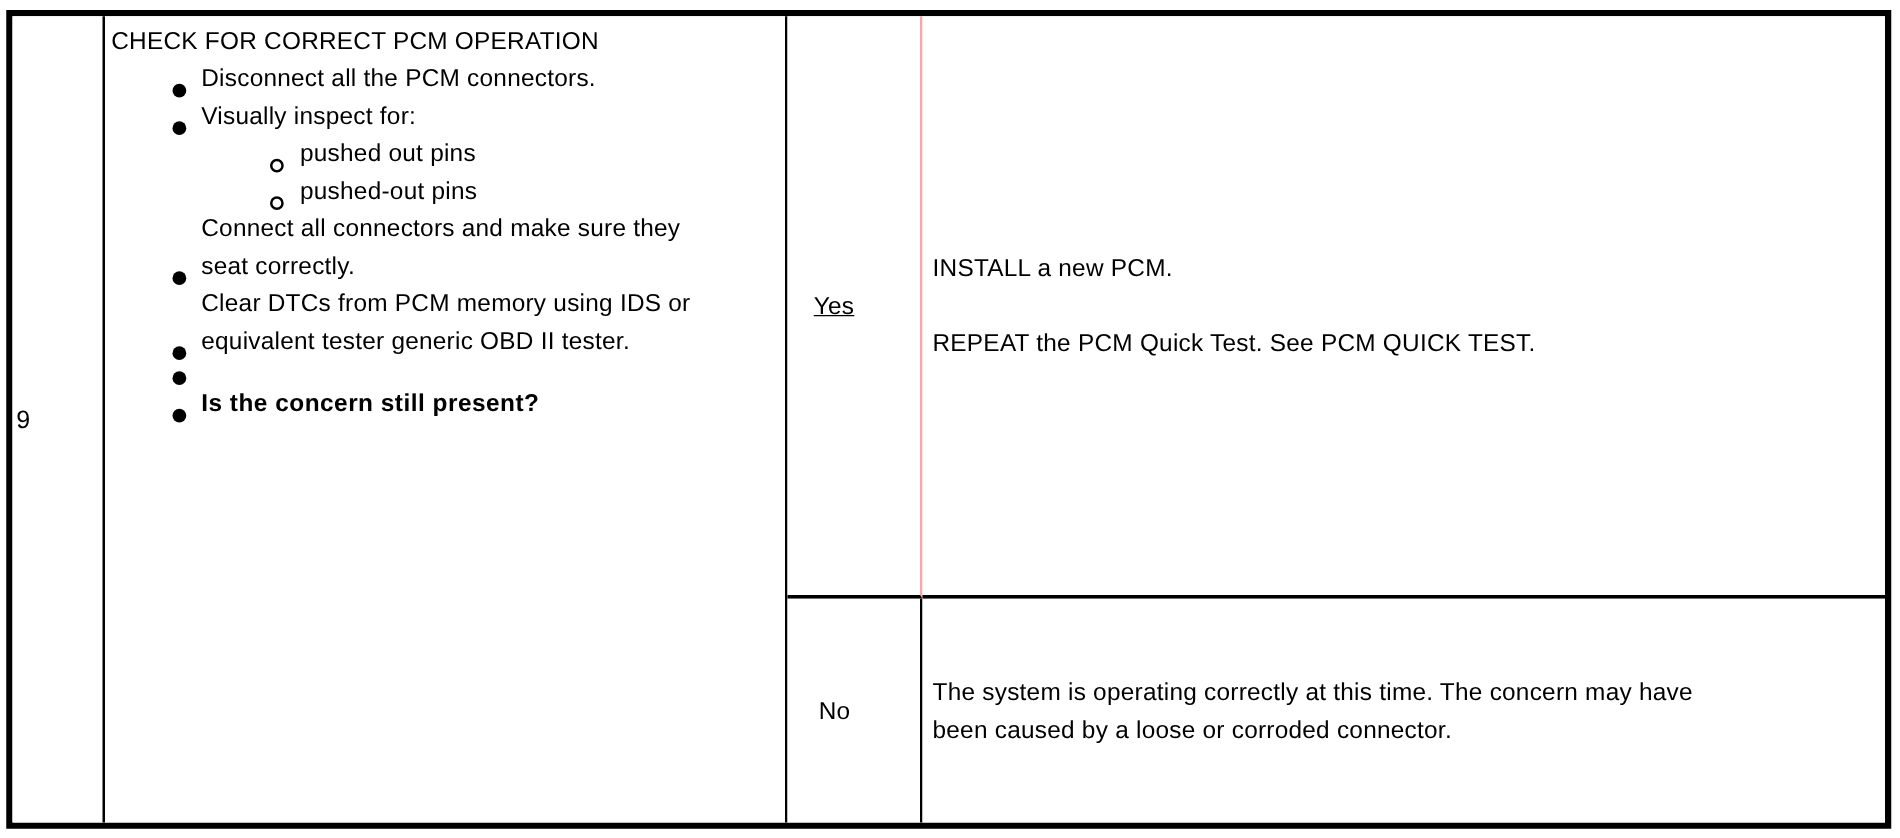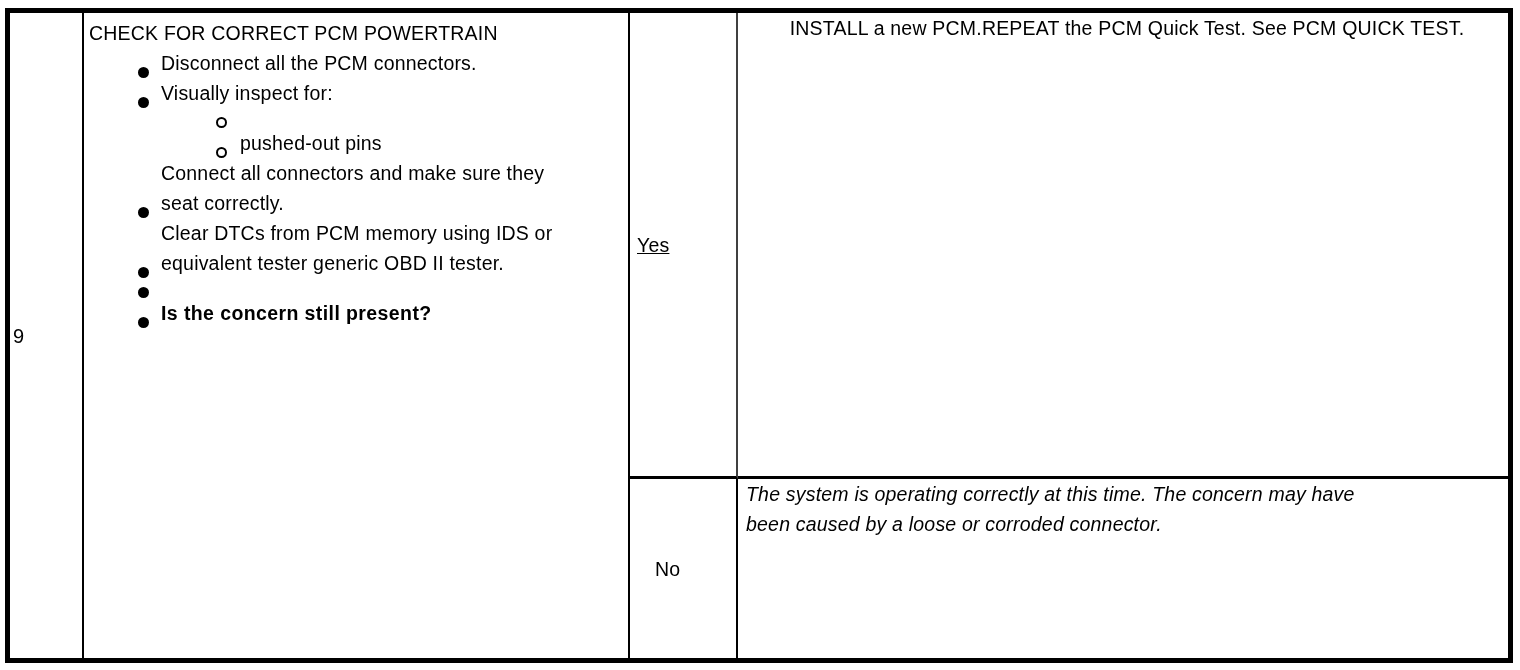--- a/index.html
+++ b/index.html
@@ -41,50 +41,50 @@
     padding-left: 3px;
     font-size: 20px;
   }
   .c-action {
     grid-column: 2; grid-row: 1 / 3;
     border-right: 2px solid #000000;
     padding: 5px 10px 0 5px;
   }
   .c-answer-yes {
     grid-column: 3; grid-row: 1;
-    border-right: 2px solid #404040;
+    border-right: 2px solid #fca5a5;
     border-bottom: 3px solid #000000;
     display: flex;
     align-items: center;
-    padding-left: 7px;
+    padding-left: 21px;
     text-decoration: underline;
   }
   .c-result-yes {
     grid-column: 4; grid-row: 1;
     border-bottom: 3px solid #000000;
     display: flex;
-    flex-direction: row;
+    flex-direction: column;
     justify-content: center;
     row-gap: 30px;
     padding-left: 8px;
   }
   .c-answer-no {
     grid-column: 3; grid-row: 2;
     border-right: 2px solid #000000;
     display: flex;
     align-items: center;
     padding-left: 25px;
   }
   .c-result-no {
     grid-column: 4; grid-row: 2;
     display: flex;
     flex-direction: column;
+    justify-content: center;
     row-gap: 30px;
     padding-left: 8px;
-    font-style: italic;
   }
   .result-par { max-width: 620px; }
 
   .proc-title { white-space: nowrap; }
 
   .item {
     display: flex;
     align-items: flex-end;
   }
   .item.l1 { margin-left: 49px; }
@@ -115,34 +115,35 @@
 <body>
 
 <div class="page">
   <div class="frame">
 
     <div class="cell c-step">
       <span>9</span>
     </div>
 
     <div class="cell c-action">
-      <div class="proc-title">CHECK FOR CORRECT PCM POWERTRAIN</div>
+      <div class="proc-title">CHECK FOR CORRECT PCM OPERATION</div>
 
       <div class="item l1">
         <span class="bullet-dot"></span>
         <span class="txt">Disconnect all the PCM connectors.</span>
       </div>
 
       <div class="item l1">
         <span class="bullet-dot"></span>
         <span class="txt">Visually inspect for:</span>
       </div>
 
       <div class="item l2">
         <span class="bullet-ring"></span>
+        <span class="txt">pushed out pins</span>
       </div>
 
 
       <div class="item l2">
         <span class="bullet-ring"></span>
         <span class="txt">pushed-out pins</span>
       </div>
 
       <div class="item l1">
         <span class="bullet-dot"></span>

